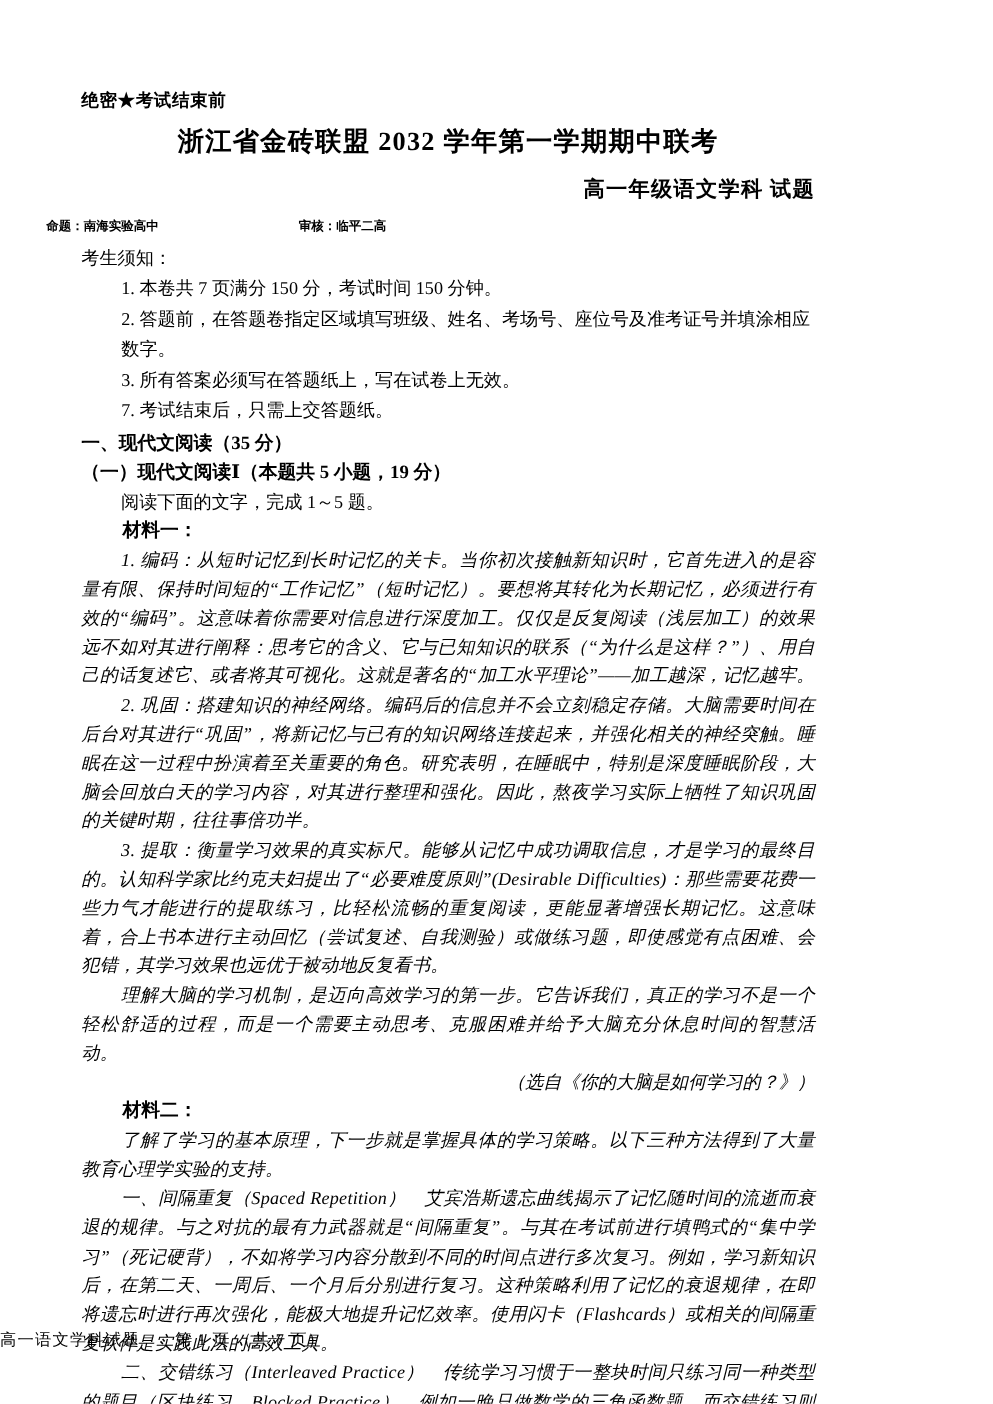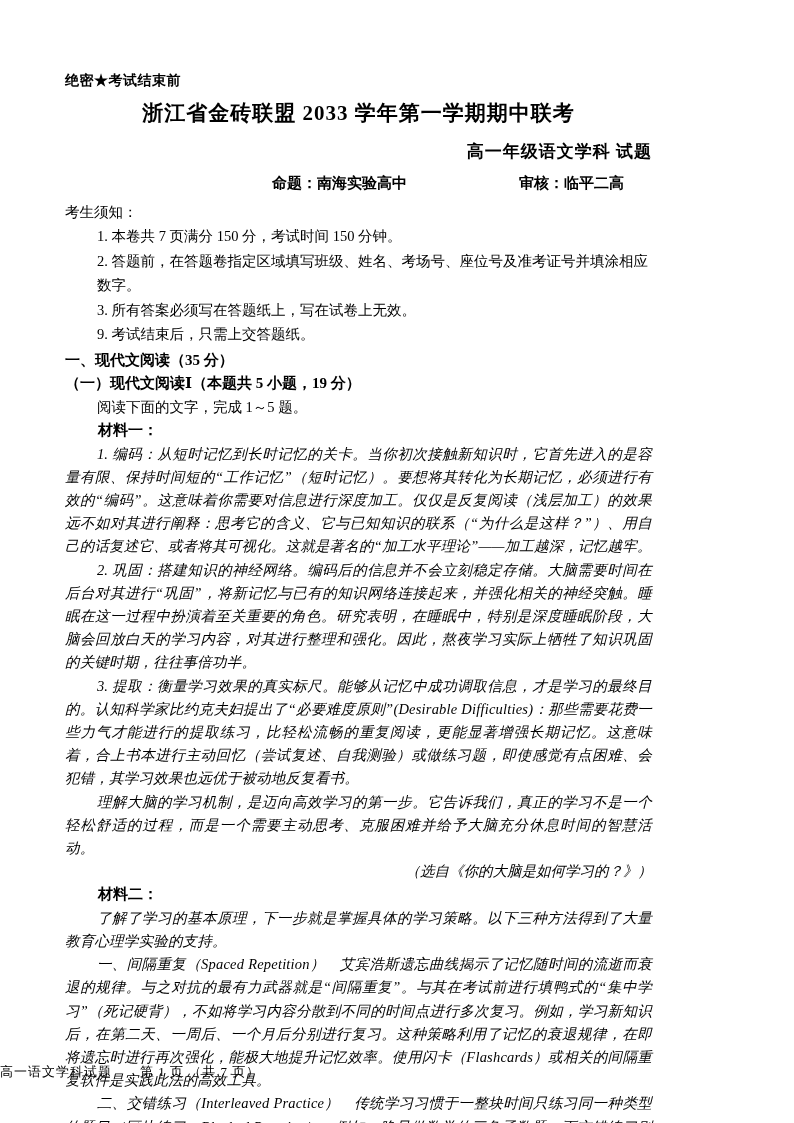--- a/index.html
+++ b/index.html
@@ -31,23 +31,23 @@
   }
   .exam-subtitle {
     text-align: right;
     font-size: 17px;
     font-weight: bold;
     margin-top: 13px;
     letter-spacing: 1px;
   }
   .meta-row {
     display: flex;
-    justify-content: flex-end;
+    justify-content: flex-start;
     gap: 112px;
-    font-size: 15px;
+    font-size: 10px;
     font-weight: bold;
     margin-top: 11px;
     transform: translateX(-28px);
   }
   .notice-heading {
     font-size: 14.5px;
     font-weight: normal;
     margin-top: 7px;
     line-height: 24px;
   }
@@ -103,35 +103,35 @@
     letter-spacing: 1px;
   }
 </style>
 </head>
 <body>
 
 <div class="page">
 
   <div class="classification">绝密★考试结束前</div>
 
-  <h1 class="exam-title">浙江省金砖联盟 2033 学年第一学期期中联考</h1>
+  <h1 class="exam-title">浙江省金砖联盟 2032 学年第一学期期中联考</h1>
 
   <h2 class="exam-subtitle">高一年级语文学科 试题</h2>
 
   <div class="meta-row">
     <span>命题：南海实验高中</span>
     <span>审核：临平二高</span>
   </div>
 
   <div class="notice-heading">考生须知：</div>
   <ul class="notice-list">
     <li class="notice-item">1. 本卷共 7 页满分 150 分，考试时间 150 分钟。</li>
     <li class="notice-item">2. 答题前，在答题卷指定区域填写班级、姓名、考场号、座位号及准考证号并填涂相应数字。</li>
     <li class="notice-item">3. 所有答案必须写在答题纸上，写在试卷上无效。</li>
-    <li class="notice-item">9. 考试结束后，只需上交答题纸。</li>
+    <li class="notice-item">7. 考试结束后，只需上交答题纸。</li>
   </ul>
 
   <div class="sec-heading">一、现代文阅读（35 分）</div>
   <div class="sub-heading">（一）现代文阅读Ⅰ（本题共 5 小题，19 分）</div>
   <div class="instruction">阅读下面的文字，完成 1～5 题。</div>
 
   <div class="material-label">材料一：</div>
   <p class="body-p">1. 编码：从短时记忆到长时记忆的关卡。当你初次接触新知识时，它首先进入的是容量有限、保持时间短的“工作记忆”（短时记忆）。要想将其转化为长期记忆，必须进行有效的“编码”。这意味着你需要对信息进行深度加工。仅仅是反复阅读（浅层加工）的效果远不如对其进行阐释：思考它的含义、它与已知知识的联系（“为什么是这样？”）、用自己的话复述它、或者将其可视化。这就是著名的“加工水平理论”——加工越深，记忆越牢。</p>
   <p class="body-p">2. 巩固：搭建知识的神经网络。编码后的信息并不会立刻稳定存储。大脑需要时间在后台对其进行“巩固”，将新记忆与已有的知识网络连接起来，并强化相关的神经突触。睡眠在这一过程中扮演着至关重要的角色。研究表明，在睡眠中，特别是深度睡眠阶段，大脑会回放白天的学习内容，对其进行整理和强化。因此，熬夜学习实际上牺牲了知识巩固的关键时期，往往事倍功半。</p>
   <p class="body-p">3. 提取：衡量学习效果的真实标尺。能够从记忆中成功调取信息，才是学习的最终目的。认知科学家比约克夫妇提出了“必要难度原则”(Desirable Difficulties)：那些需要花费一些力气才能进行的提取练习，比轻松流畅的重复阅读，更能显著增强长期记忆。这意味着，合上书本进行主动回忆（尝试复述、自我测验）或做练习题，即使感觉有点困难、会犯错，其学习效果也远优于被动地反复看书。</p>

